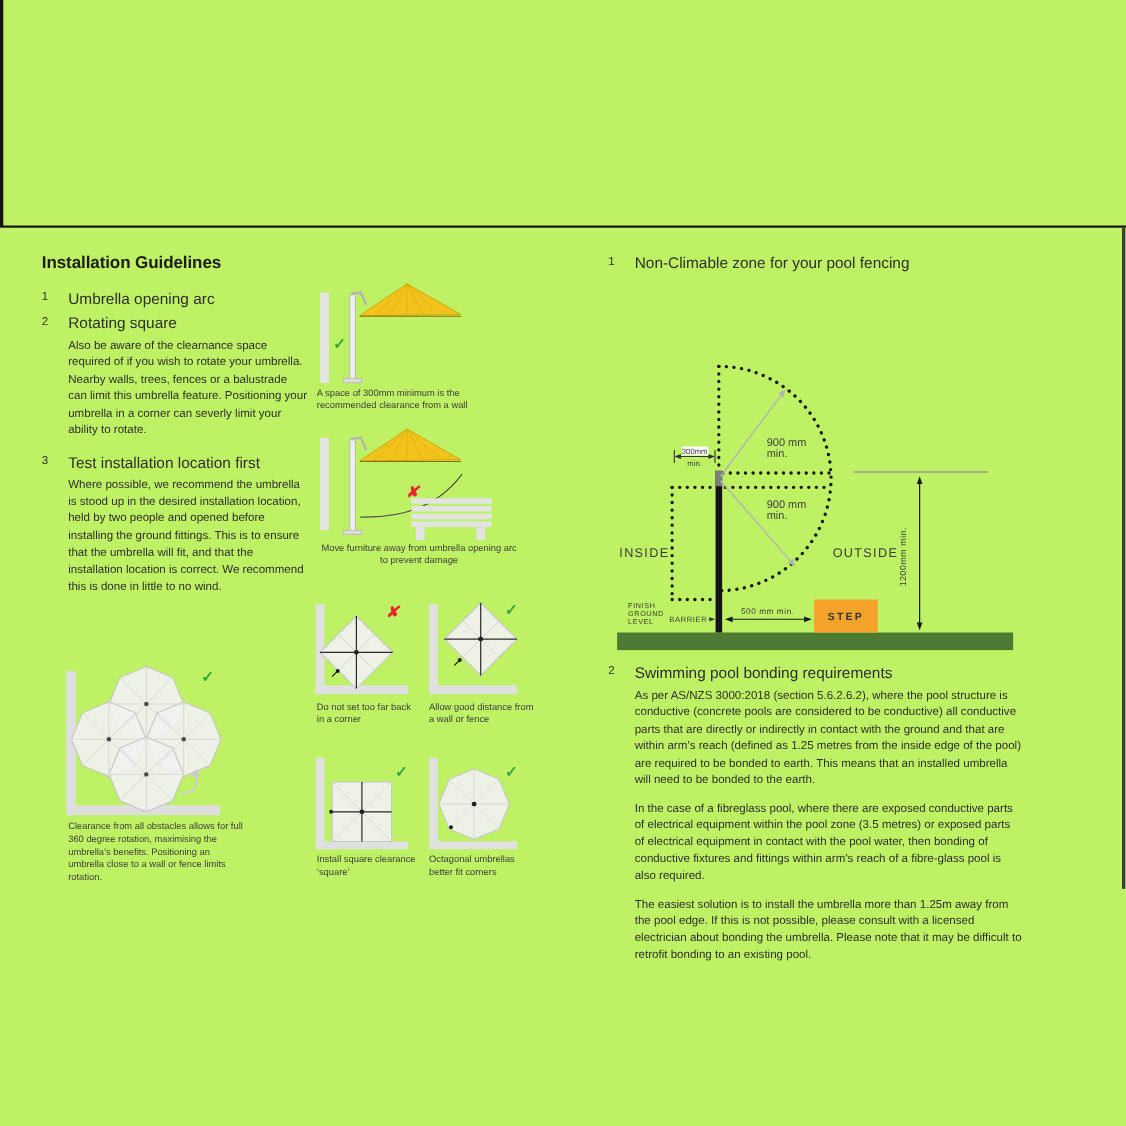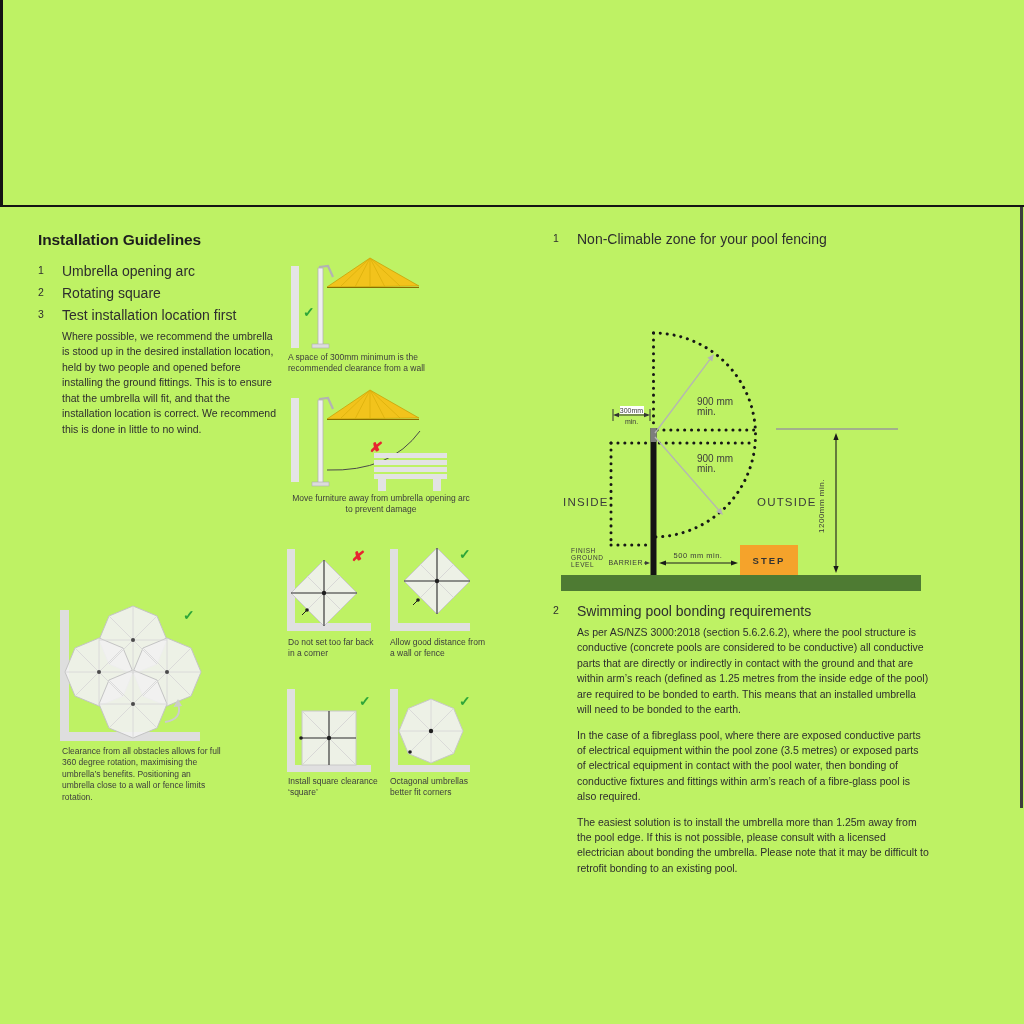--- a/index.html
+++ b/index.html
@@ -38,20 +38,21 @@
     <div class="item">
       <div class="num">1</div>
       <div class="itext">
         <div class="iheading">Umbrella opening arc</div>
       </div>
     </div>
     <div class="item">
       <div class="num">2</div>
       <div class="itext">
         <div class="iheading">Rotating square</div>
+        <div class="ibody">Also be aware of the clearnance space required of if you wish to rotate your umbrella. Nearby walls, trees, fences or a balustrade can limit this umbrella feature. Positioning your umbrella in a corner can severly limit your ability to rotate.</div>
       </div>
     </div>
     <div class="item">
       <div class="num">3</div>
       <div class="itext">
         <div class="iheading">Test installation location first</div>
         <div class="ibody">Where possible, we recommend the umbrella is stood up in the desired installation location, held by two people and opened before installing the ground fittings. This is to ensure that the umbrella will fit, and that the installation location is correct. We recommend this is done in little to no wind.</div>
       </div>
     </div>
   </div>

